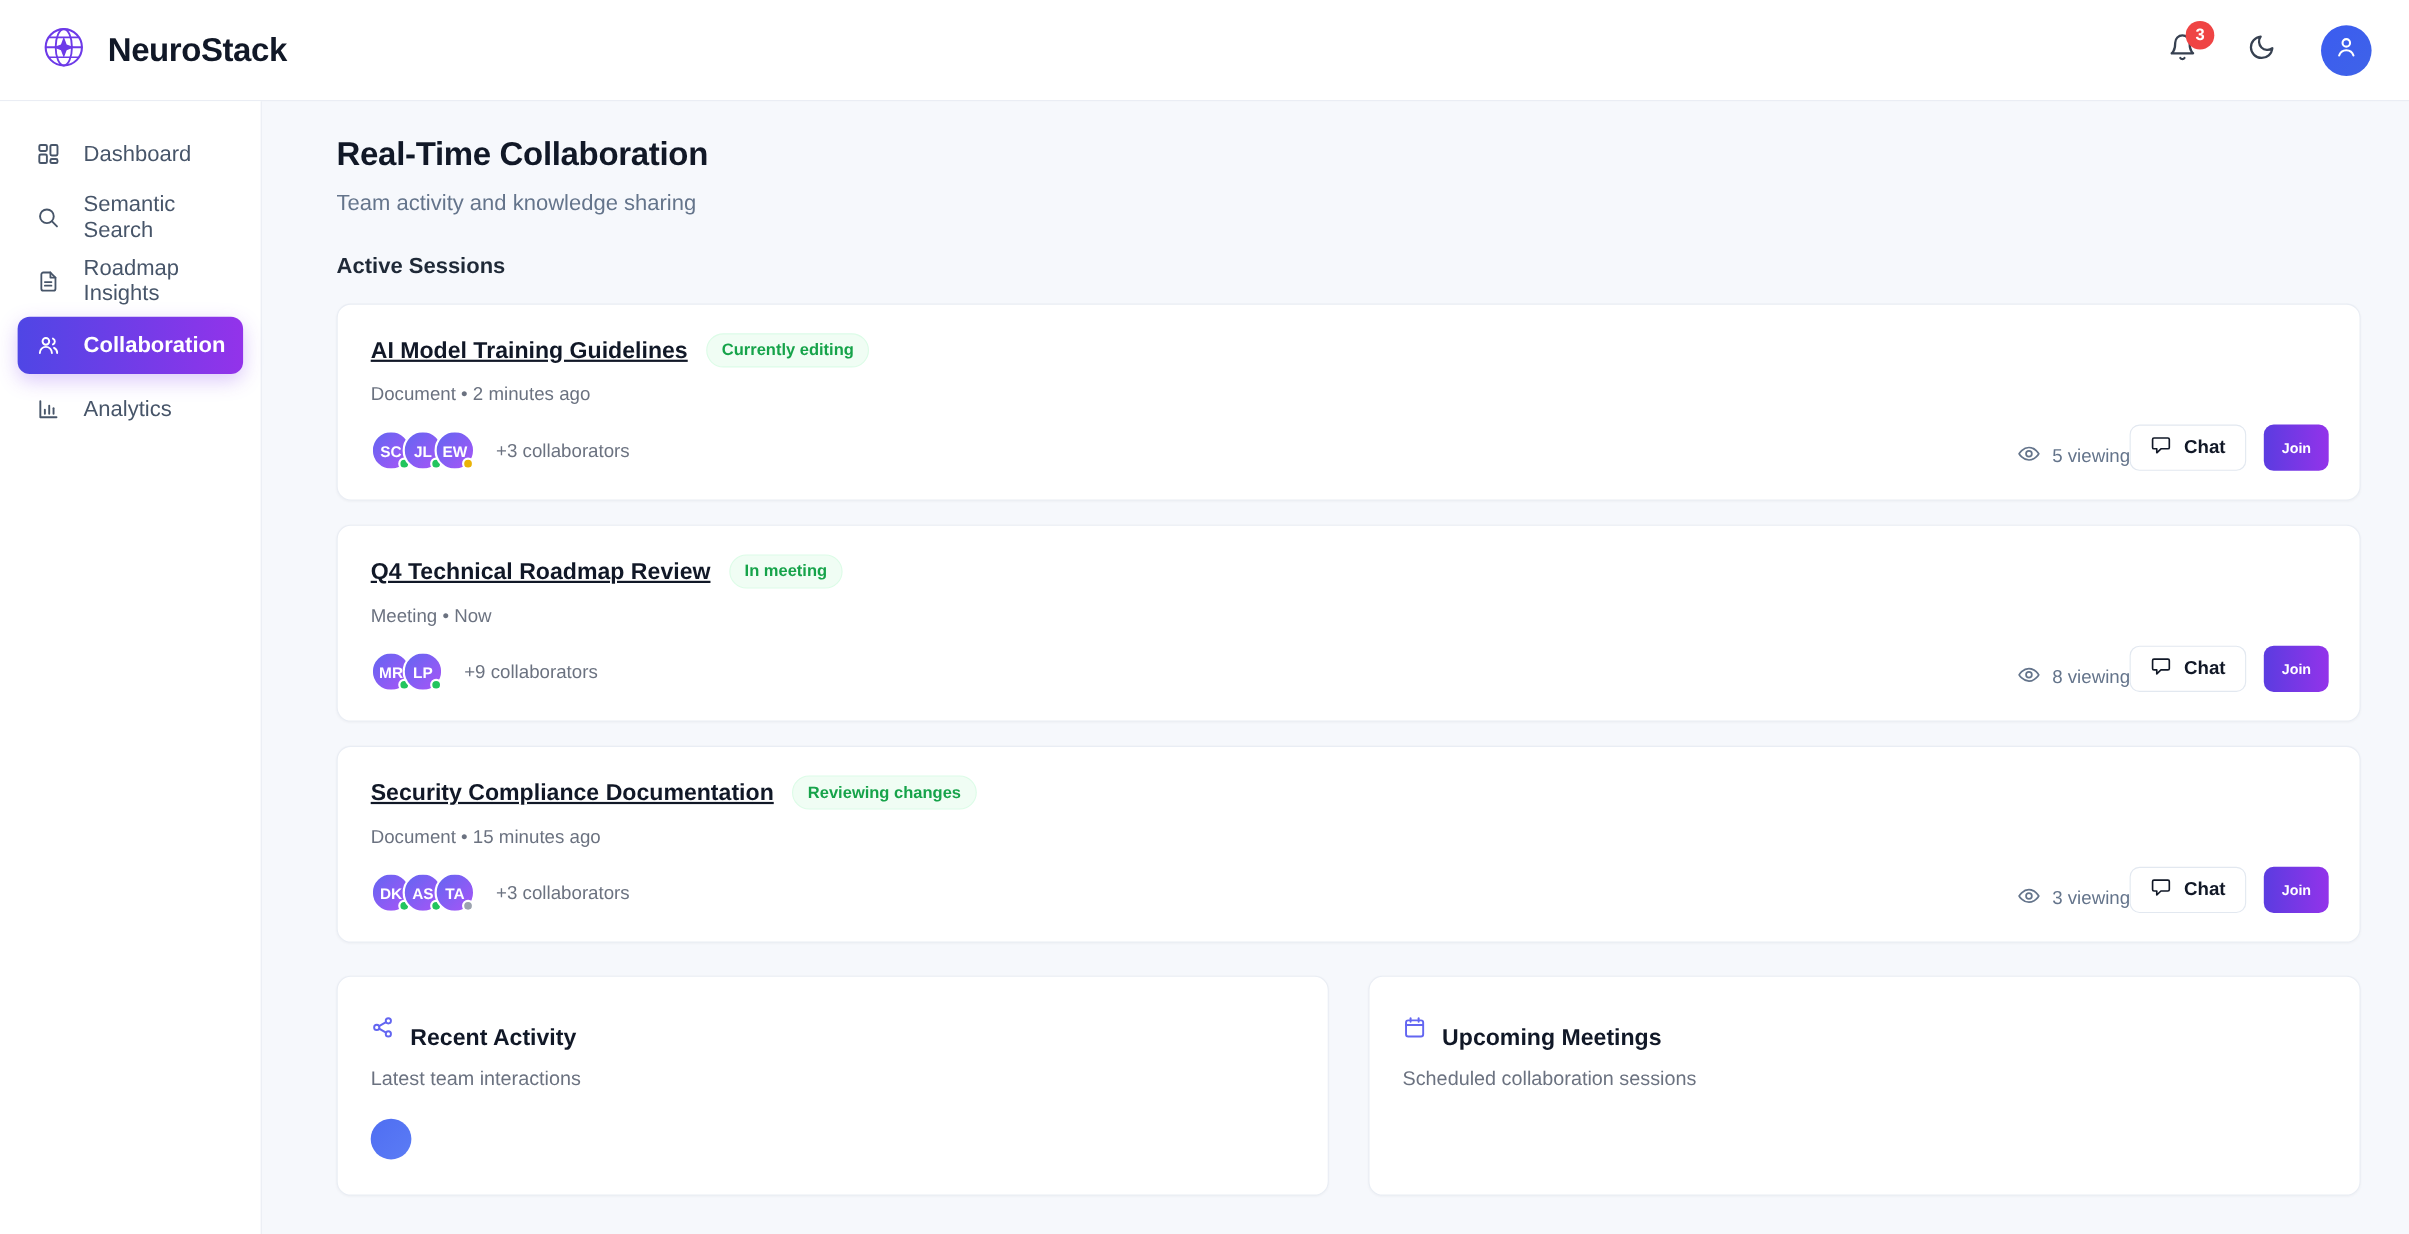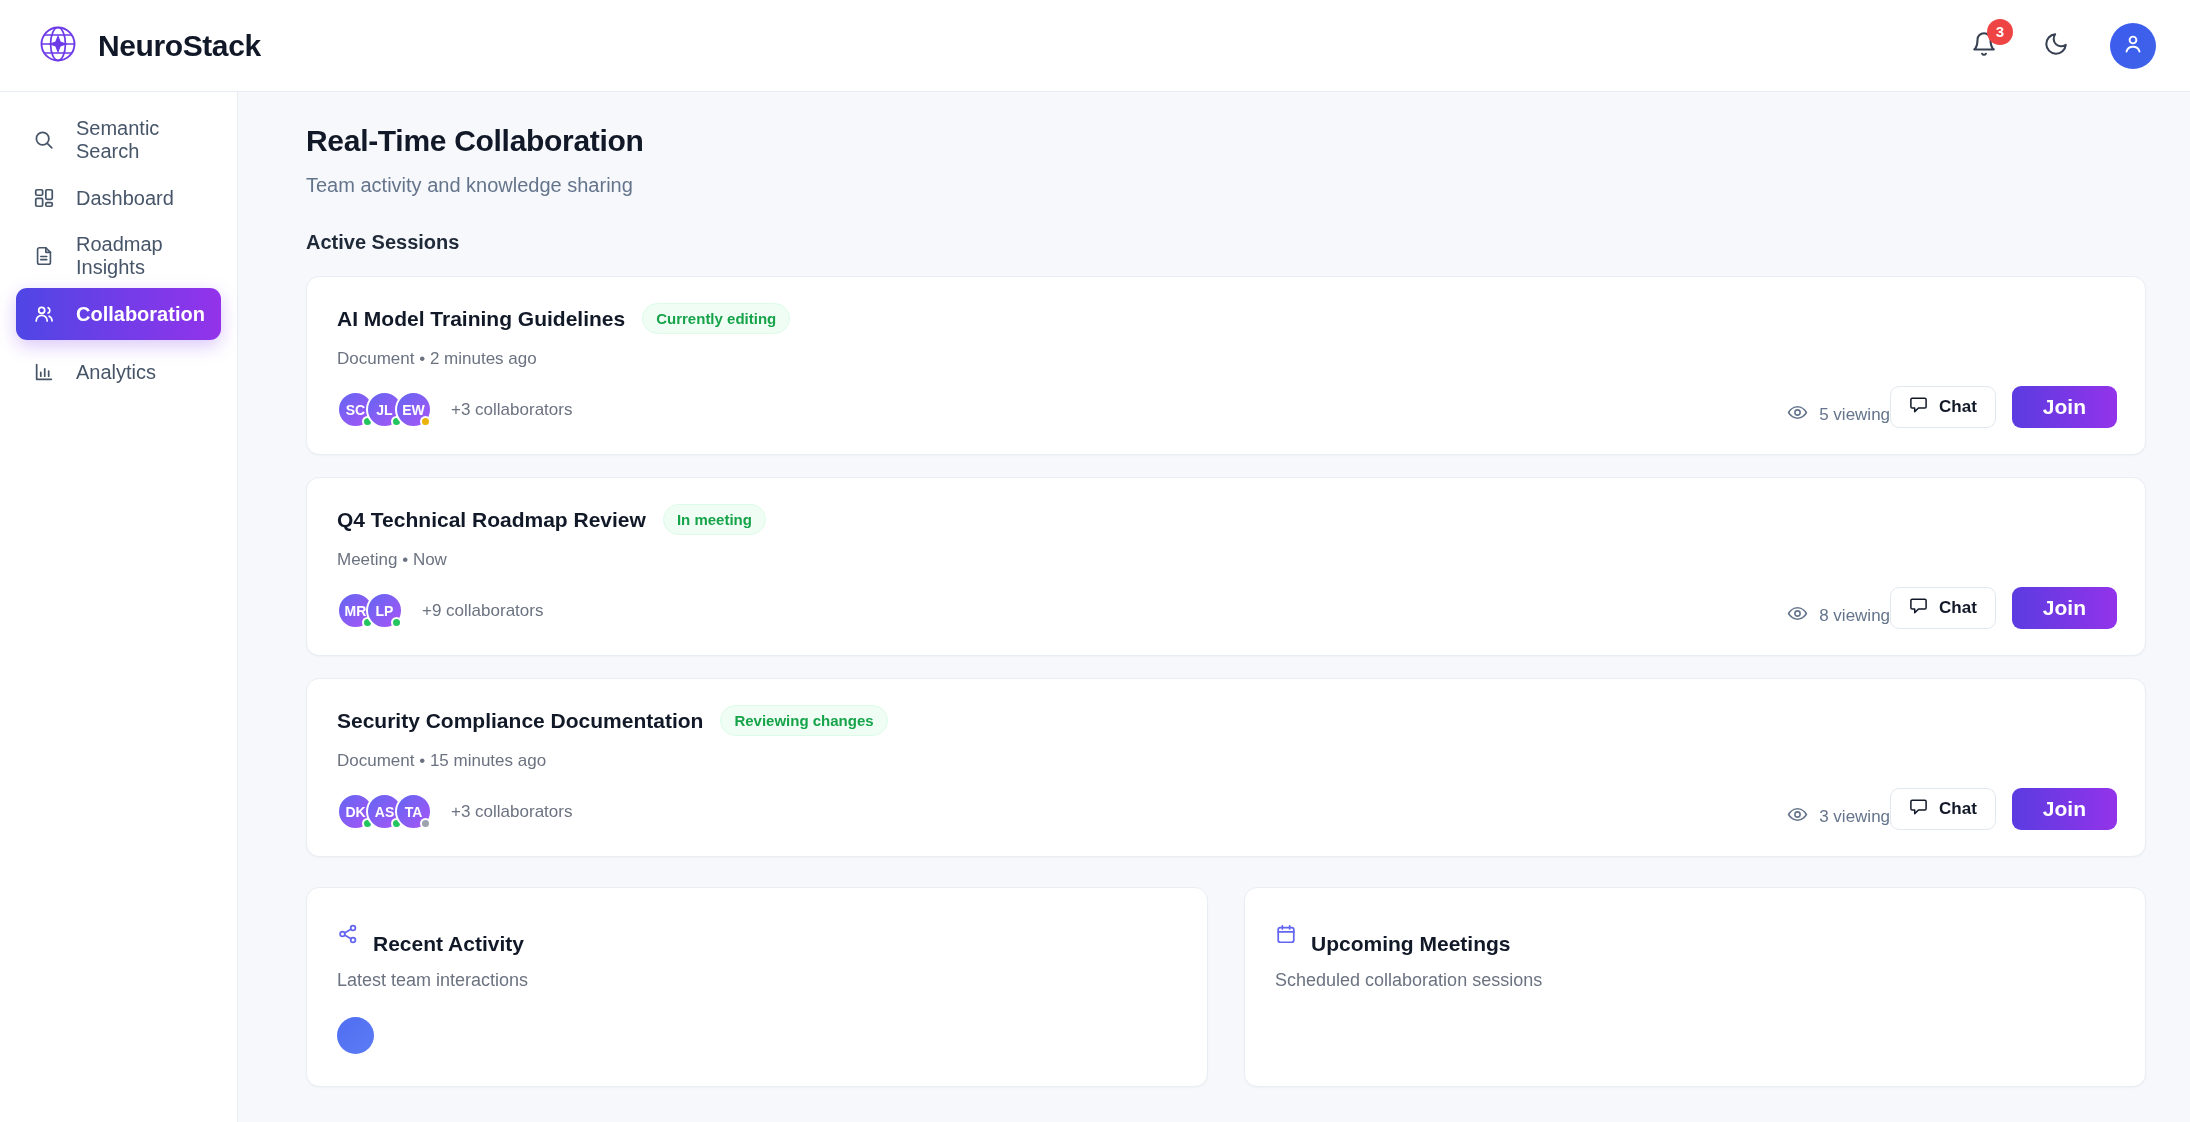--- a/index.html
+++ b/index.html
@@ -65,21 +65,21 @@
 
   
   .session-card {
     background: #ffffff; border: 1px solid #e9edf4; border-radius: 13px;
     margin-top: 22px; padding: 26px 28px 26px 30px;
     display: flex; align-items: flex-start; justify-content: space-between;
     box-shadow: 0 1px 2px rgba(16,24,40,0.03);
   }
   .sc-left { min-width: 0; }
   .sc-titlerow { display: flex; align-items: center; gap: 17px; }
-  .sc-title { font-size: 21px; font-weight: 600; color: #111827; }
+  .sc-title { font-size: 21px; font-weight: 600; color: #111827; text-decoration: underline; }
   .status-pill {
     font-size: 15px; font-weight: 600; color: #16a34a;
     background: #f0fdf4; border: 1px solid #dcfce7;
     border-radius: 999px; padding: 6px 13px; white-space: nowrap;
   }
   .sc-meta { font-size: 17px; color: #6b7280; margin-top: 15px; }
   .sc-people { display: flex; align-items: center; margin-top: 22px; }
   .av-stack { display: flex; }
   .av {
     position: relative; width: 37px; height: 37px; border-radius: 50%;
@@ -100,22 +100,22 @@
   .sc-right { display: flex; flex-direction: row; align-items: flex-end; justify-content: space-between; align-self: stretch; }
   .viewing { display: flex; align-items: center; gap: 11px; font-size: 17px; color: #64748b; }
   .sc-actions { display: flex; gap: 16px; margin-top: 38px; }
   .btn-chat {
     display: flex; align-items: center; gap: 11px;
     background: #ffffff; border: 1px solid #e2e8f0; border-radius: 9px;
     height: 42px; padding: 0 18px; font-size: 17px; font-weight: 600; color: #111827; cursor: pointer;
   }
   .btn-join {
     background: linear-gradient(90deg, #5b3ce0 0%, #9333ea 100%);
-    border: none; border-radius: 9px; height: 42px; padding: 0 31px;
-    font-size: 21px; font-weight: 600; color: #ffffff; cursor: pointer;
+    border: none; border-radius: 9px; height: 42px; padding: 0 16px;
+    font-size: 13px; font-weight: 600; color: #ffffff; cursor: pointer;
   }
 
   
   .panels { display: flex; gap: 36px; margin-top: 30px; }
   .panel {
     flex: 1; min-width: 0; background: #ffffff;
     border: 1px solid #e9edf4; border-radius: 13px;
     padding: 28px 30px 0 30px; height: 200px; overflow: hidden;
     box-shadow: 0 1px 2px rgba(16,24,40,0.03);
   }
@@ -177,38 +177,38 @@
       </div>
     </div>
   </div>
 
   <div class="body">
 
     <nav class="sidebar">
 
       <div class="nav-item">
         <span class="nav-icon">
-          <svg width="22" height="22" viewBox="0 0 24 24" fill="none" stroke="currentColor" stroke-width="1.9" stroke-linecap="round">
-            <circle cx="10.5" cy="10.5" r="6.8"></circle>
-            <line x1="15.6" y1="15.6" x2="20.5" y2="20.5"></line>
-          </svg>
-        </span>
-        <span>Semantic Search</span>
-      </div>
-
-      <div class="nav-item">
-        <span class="nav-icon">
           <svg width="22" height="22" viewBox="0 0 24 24" fill="none" stroke="currentColor" stroke-width="1.9" stroke-linejoin="round">
             <rect x="3" y="3" width="7.5" height="6" rx="1.4"></rect>
             <rect x="14" y="3" width="7" height="10.5" rx="1.4"></rect>
             <rect x="3" y="12.5" width="7.5" height="8.5" rx="1.4"></rect>
             <rect x="14" y="17" width="7" height="4" rx="1.4"></rect>
           </svg>
         </span>
         <span>Dashboard</span>
+      </div>
+
+      <div class="nav-item">
+        <span class="nav-icon">
+          <svg width="22" height="22" viewBox="0 0 24 24" fill="none" stroke="currentColor" stroke-width="1.9" stroke-linecap="round">
+            <circle cx="10.5" cy="10.5" r="6.8"></circle>
+            <line x1="15.6" y1="15.6" x2="20.5" y2="20.5"></line>
+          </svg>
+        </span>
+        <span>Semantic Search</span>
       </div>
 
       <div class="nav-item">
         <span class="nav-icon">
           <svg width="22" height="22" viewBox="0 0 24 24" fill="none" stroke="currentColor" stroke-width="1.8" stroke-linecap="round" stroke-linejoin="round">
             <path d="M14 3H7a2 2 0 0 0-2 2v14a2 2 0 0 0 2 2h10a2 2 0 0 0 2-2V8z"></path>
             <path d="M14 3v5h5"></path>
             <line x1="8.5" y1="12.5" x2="15" y2="12.5"></line>
             <line x1="8.5" y1="16" x2="15" y2="16"></line>
           </svg>

